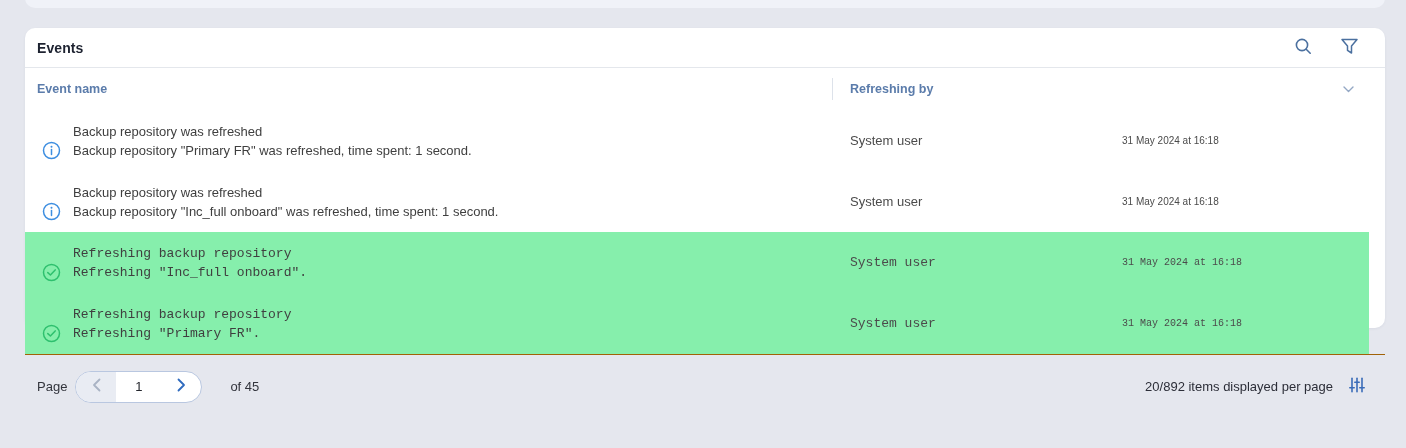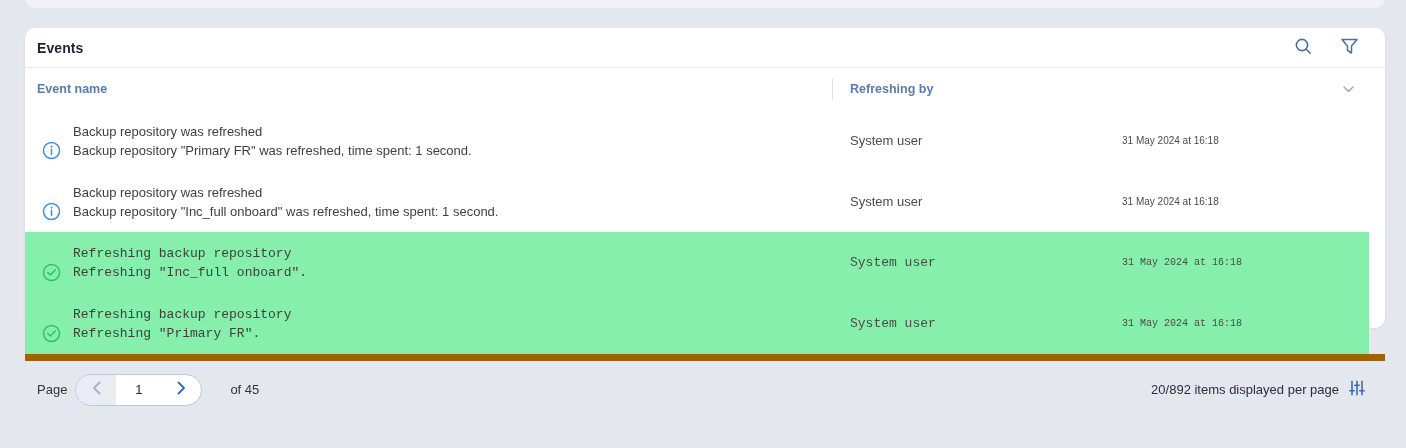--- a/index.html
+++ b/index.html
@@ -117,21 +117,21 @@
     font-size: 13px;
     line-height: 19px;
     color: #3f3f3f;
   }
   .cell-initiated { padding-left: 18px; font-size: 13px; color: #4b4b4b; }
   .cell-date { padding-left: 19px; font-size: 10px; color: #4b4b4b; }
   
   .footer-spacer { flex: 1 1 auto; }
   .card-footer {
     flex: 0 0 64px;
-    border-top: 7px solid #a16207;
+    border-top: 1px solid #a16207;
     display: flex;
     align-items: center;
     padding: 0 20px 0 12px;
   }
   .page-label { font-size: 13px; color: #33353d; }
   .pager {
     margin-left: 8px;
     height: 32px;
     width: 127px;
     border: 1px solid #b9c7e0;
@@ -163,21 +163,21 @@
     background: transparent;
     border: none;
     display: flex; align-items: center; justify-content: center;
     cursor: pointer;
   }
   .of-label { margin-left: 28px; font-size: 13px; color: #33353d; }
   .items-summary {
     margin-left: auto;
     display: flex;
     align-items: center;
-    gap: 9px;
+    gap: 15px;
   }
   .items-summary-text { font-size: 13px; color: #2c2e38; }
   .sliders-btn {
     background: none; border: none; padding: 0;
     width: 17px; height: 17px;
     display: flex; align-items: center; justify-content: center;
     cursor: pointer;
   }
 </style>
 </head>

